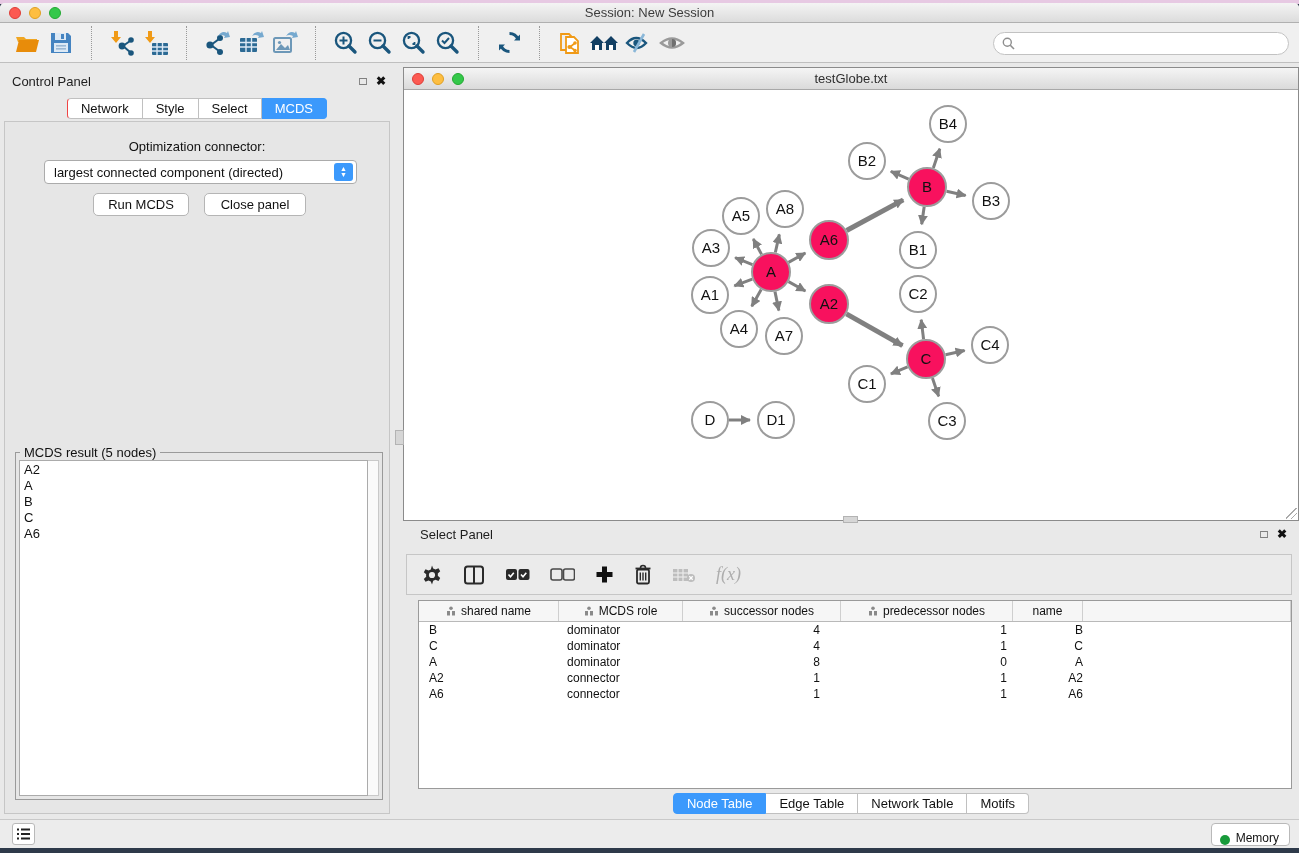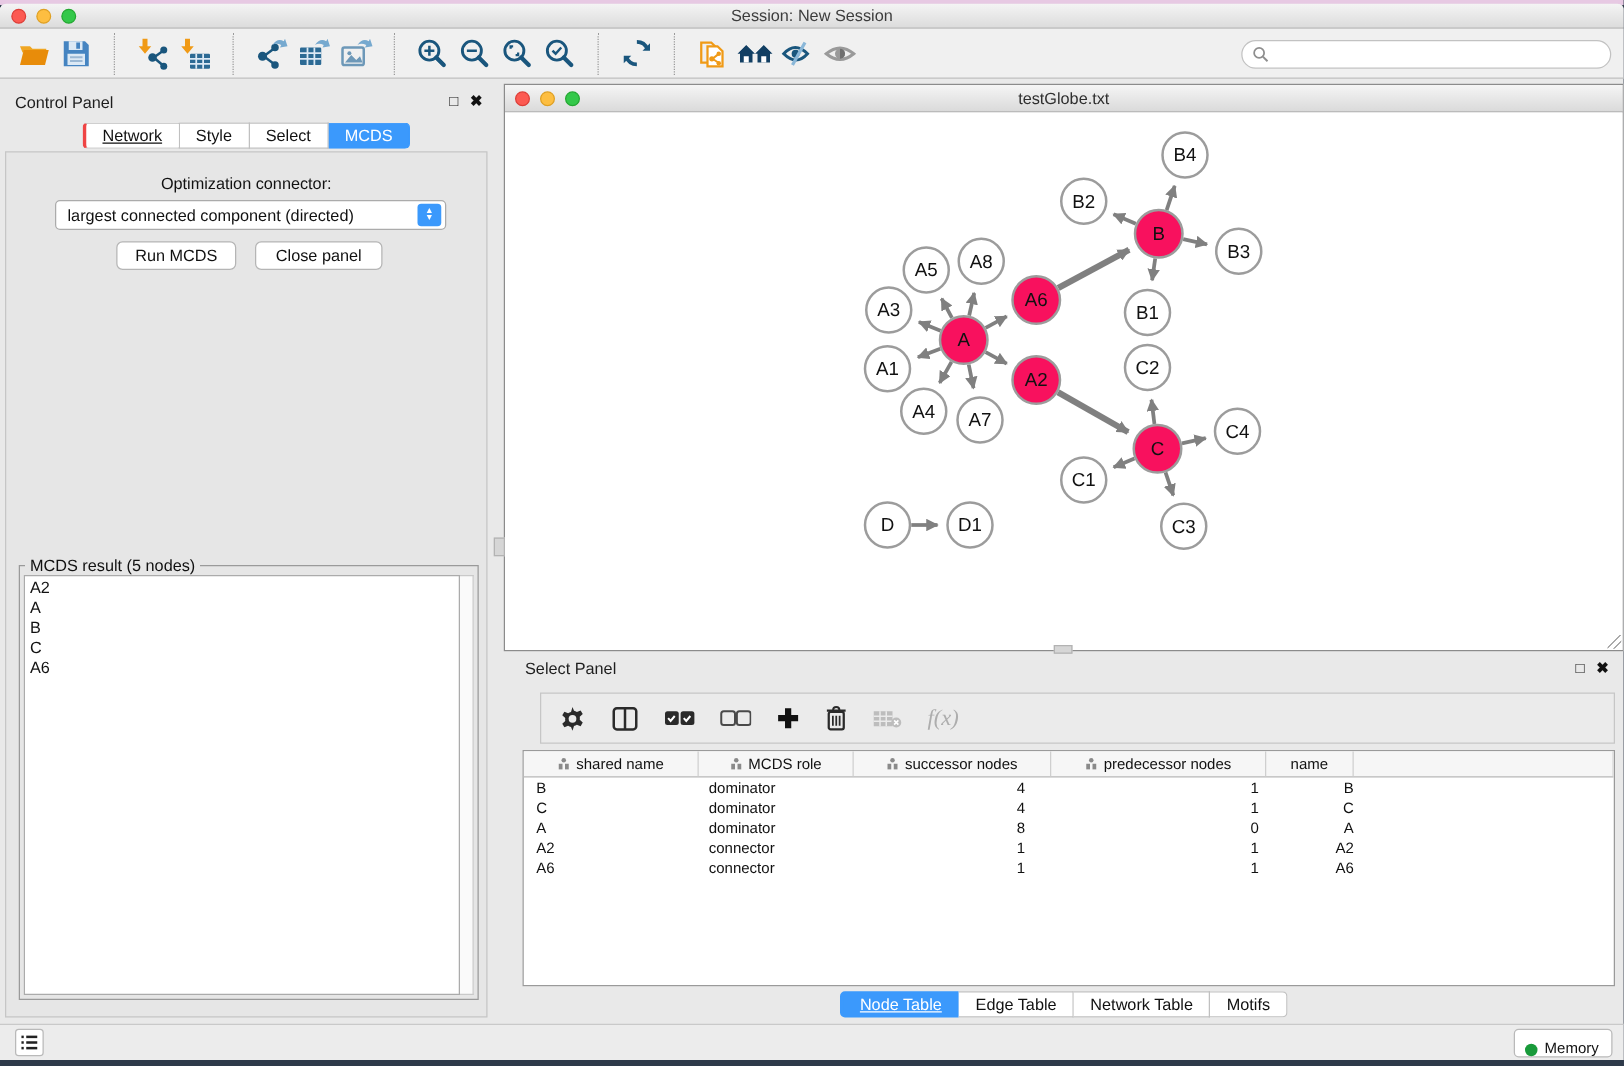--- a/index.html
+++ b/index.html
@@ -32,21 +32,21 @@
   #search-input { border:none; outline:none; flex:1; font-size:12px; background:transparent; padding-left:5px; }
 
   
   #control-panel { position:absolute; left:4px; top:67px; width:386px; height:746px; }
   .panel-head { height:22px; display:flex; align-items:center; font-size:13px; color:#1e1e1e; padding-left:8px; }
   .panel-head .spacer { flex:1; }
   .mini-icon { width:18px; text-align:center; font-size:12px; color:#111; cursor:default; }
   #control-tabs { position:absolute; left:0; top:28px; width:100%; display:flex; justify-content:center; }
   .seg-tab { height:21px; line-height:19px; padding:0 13px; background:#fff;
     border:1px solid #c0c0c0; border-left:none; font-size:13px; color:#111; }
-  .seg-tab:first-child { border-left:3px solid #ef4444; border-radius:4px 0 0 4px;text-decoration:underline; }
+  .seg-tab:first-child { border-left:1px solid #ef4444; border-radius:4px 0 0 4px; }
   .seg-tab:last-child { border-radius:0 4px 4px 0; }
   .seg-tab.active { background:#3b99fc; border-color:#3b99fc; color:#fff; }
   #cp-inner { position:absolute; left:0; top:51px; width:386px; bottom:2px;
     background:#e6e6e6; border:1px solid #c6c6c6; }
   #opt-label { position:absolute; top:17px; width:100%; text-align:center; font-size:13px; color:#111; }
   #criterion-select { position:absolute; left:39px; top:38px; width:313px; height:24px;
     background:#fff; border:1px solid #ababab; border-radius:4px;
     display:flex; align-items:center; }
   #criterion-value { flex:1; font-size:13px; color:#111; padding-left:9px; white-space:nowrap; }
   #criterion-stepper { width:19px; height:18px; margin-right:3px; border-radius:3px;
@@ -79,21 +79,21 @@
   #resize-grip { position:absolute; right:1px; bottom:1px; width:11px; height:11px;
     background:
      linear-gradient(135deg, transparent 0 45%, #aaa 45% 52%, transparent 52% 70%, #aaa 70% 77%, transparent 77%); }
 
   .divider-handle { position:absolute; background:#d6d6d6; border:1px solid #b3b3b3; }
   #vsplit-handle { left:395px; top:427px; width:9px; height:15px; }
   #hsplit-handle { left:843px; top:513px; width:15px; height:7px; }
 
   
   #table-panel { position:absolute; left:403px; top:520px; width:896px; height:297px; }
-  #tp-toolbar { position:absolute; left:29px; top:31px; right:7px; height:41px;
+  #tp-toolbar { position:absolute; left:3px; top:31px; right:7px; height:41px;
     background:#ebebeb; border:1px solid #c6c6c6;
     display:flex; align-items:center; padding-left:14px; gap:20px; }
   .tp-icon { display:flex; align-items:center; justify-content:center; height:28px; }
   #fx-label { font-family:"Liberation Serif", serif; font-style:italic;
     font-size:18px; color:#adadad; }
   #node-table { position:absolute; left:15px; top:77px; right:7px; height:189px;
     background:#fff; border:1px solid #9a9a9a; overflow:hidden; font-size:12px; }
   .t-row { display:flex; height:16px; line-height:16px; color:#111; }
   .t-head { height:21px; line-height:20px; background:#f6f6f6; border-bottom:1px solid #b9b9b9; }
   .t-cell { position:relative; overflow:hidden; white-space:nowrap; }

